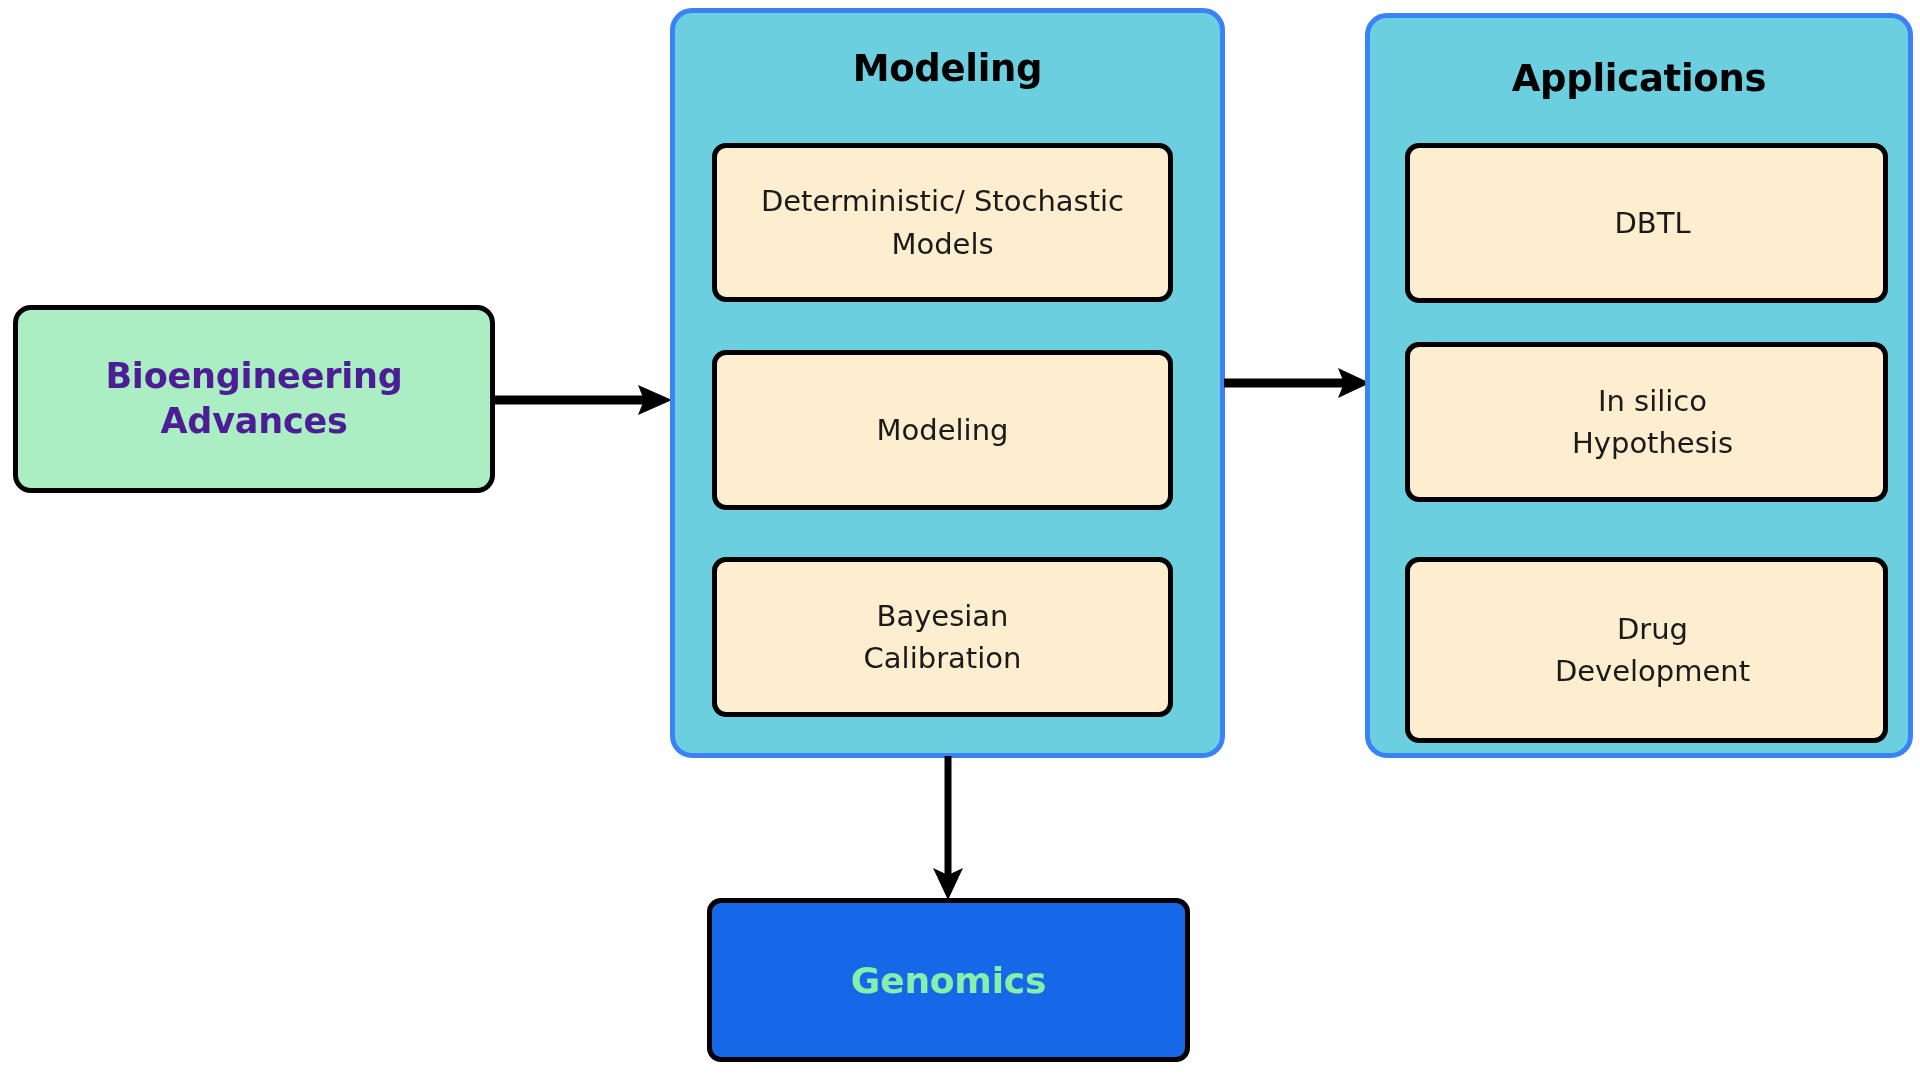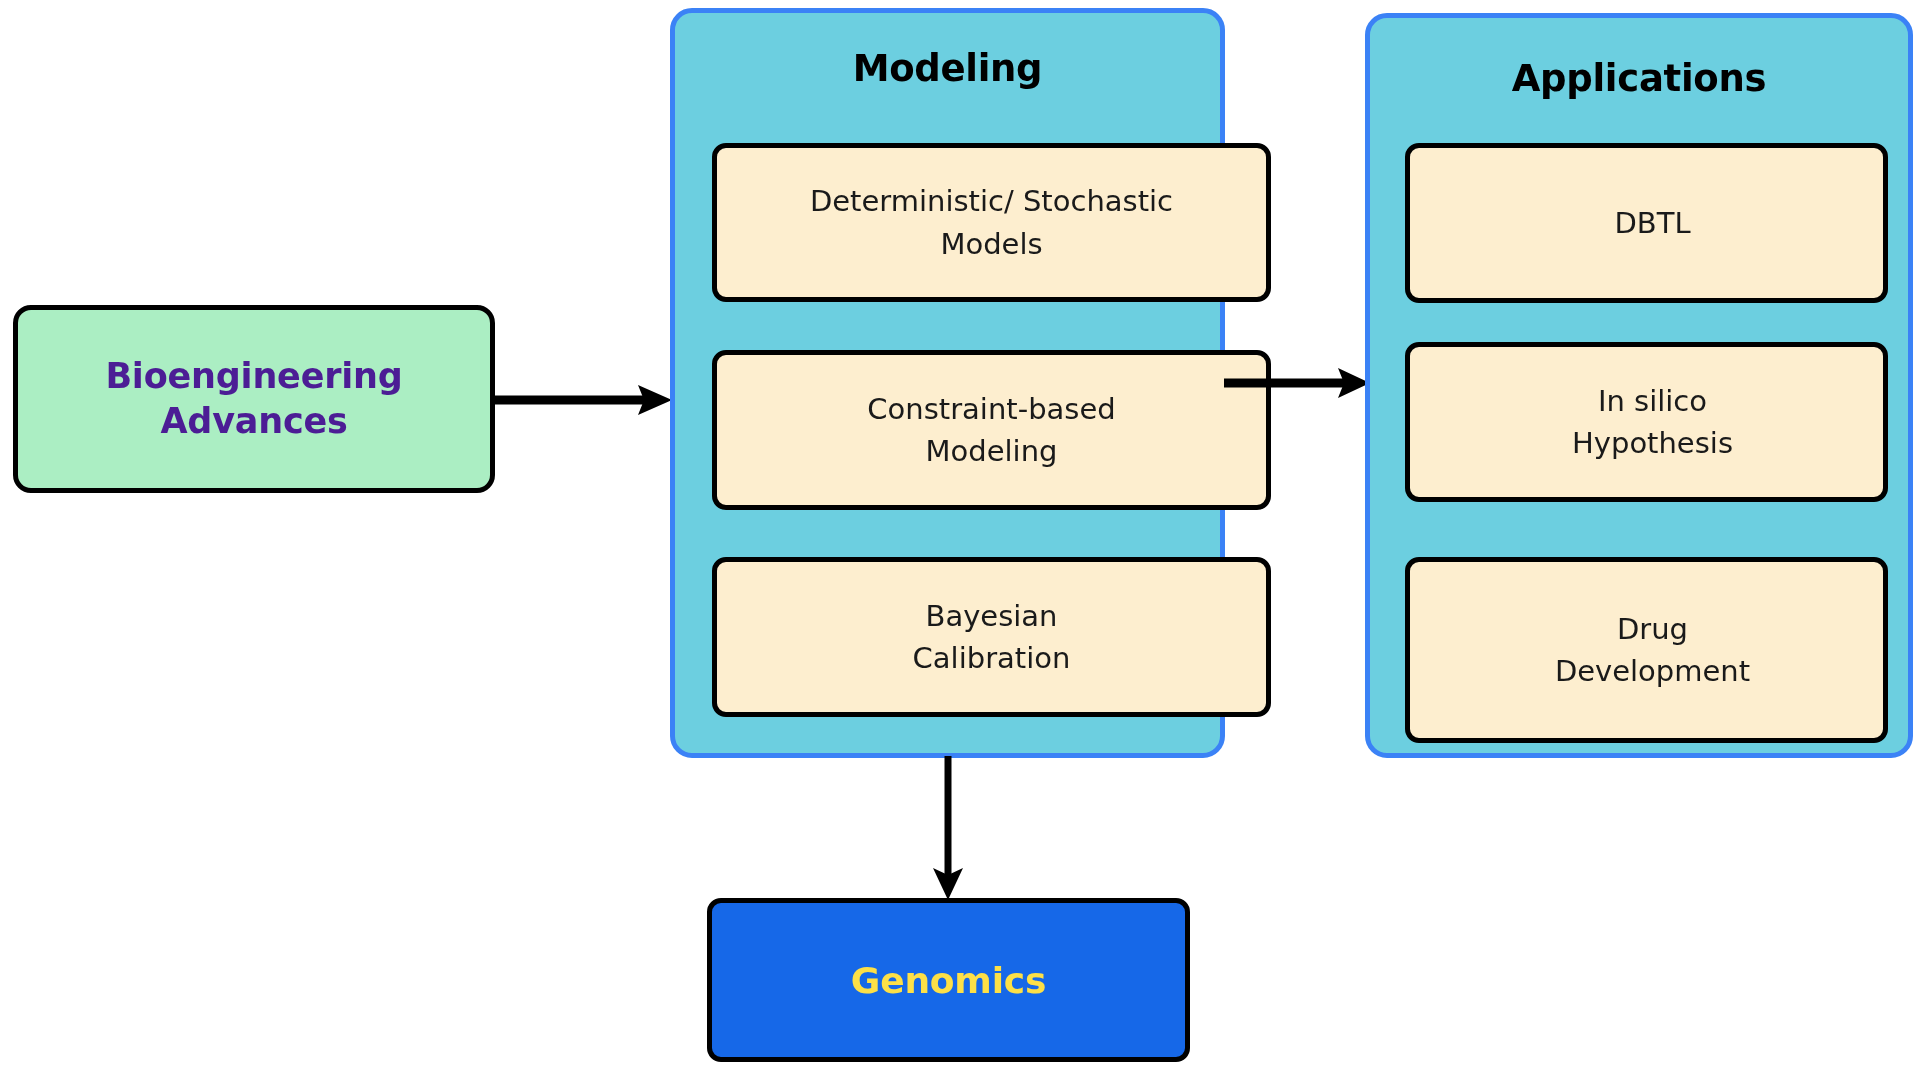--- a/index.html
+++ b/index.html
@@ -94,21 +94,21 @@
     justify-content: center;
     text-align: center;
   }
   .item-label {
     font-size: 29px;
     font-weight: normal;
     line-height: 1.45;
     color: #1a1a1a;
     padding: 0 14px;
   }
-  .group-modeling .item { left: 37px; width: 559px; }
+  .group-modeling .item { left: 37px; width: 461px; }
   .group-modeling .item-0 { top: 130px; height: 159px; }
   .group-modeling .item-1 { top: 337px; height: 160px; }
   .group-modeling .item-2 { top: 544px; height: 160px; }
 
   .group-applications .item { left: 35px; width: 483px; padding-left: 12px; }
   .group-applications .item-0 { top: 125px; height: 160px; }
   .group-applications .item-1 { top: 324px; height: 160px; }
   .group-applications .item-2 { top: 539px; height: 186px; }
 
   
@@ -116,21 +116,21 @@
     left: 707px;
     top: 898px;
     width: 483px;
     height: 164px;
     background: #1668e8;
     border-radius: 14px;
   }
   .node-terminal .node-label {
     font-size: 36px;
     font-weight: bold;
-    color: #fde047;
+    color: #86efac;
     letter-spacing: -0.2px;
   }
 
   
   .arrow-svg {
     position: absolute;
     overflow: visible;
     pointer-events: none;
   }
   .arrow-line {
@@ -161,21 +161,20 @@
 
     <div class="item item-0">
       <div class="item-label">
         <div>Deterministic/ Stochastic</div>
         <div>Models</div>
       </div>
     </div>
 
     <div class="item item-1">
       <div class="item-label">
-        <div>Constraint-based</div>
         <div>Modeling</div>
       </div>
     </div>
 
     <div class="item item-2">
       <div class="item-label">
         <div>Bayesian</div>
         <div>Calibration</div>
       </div>
     </div>

